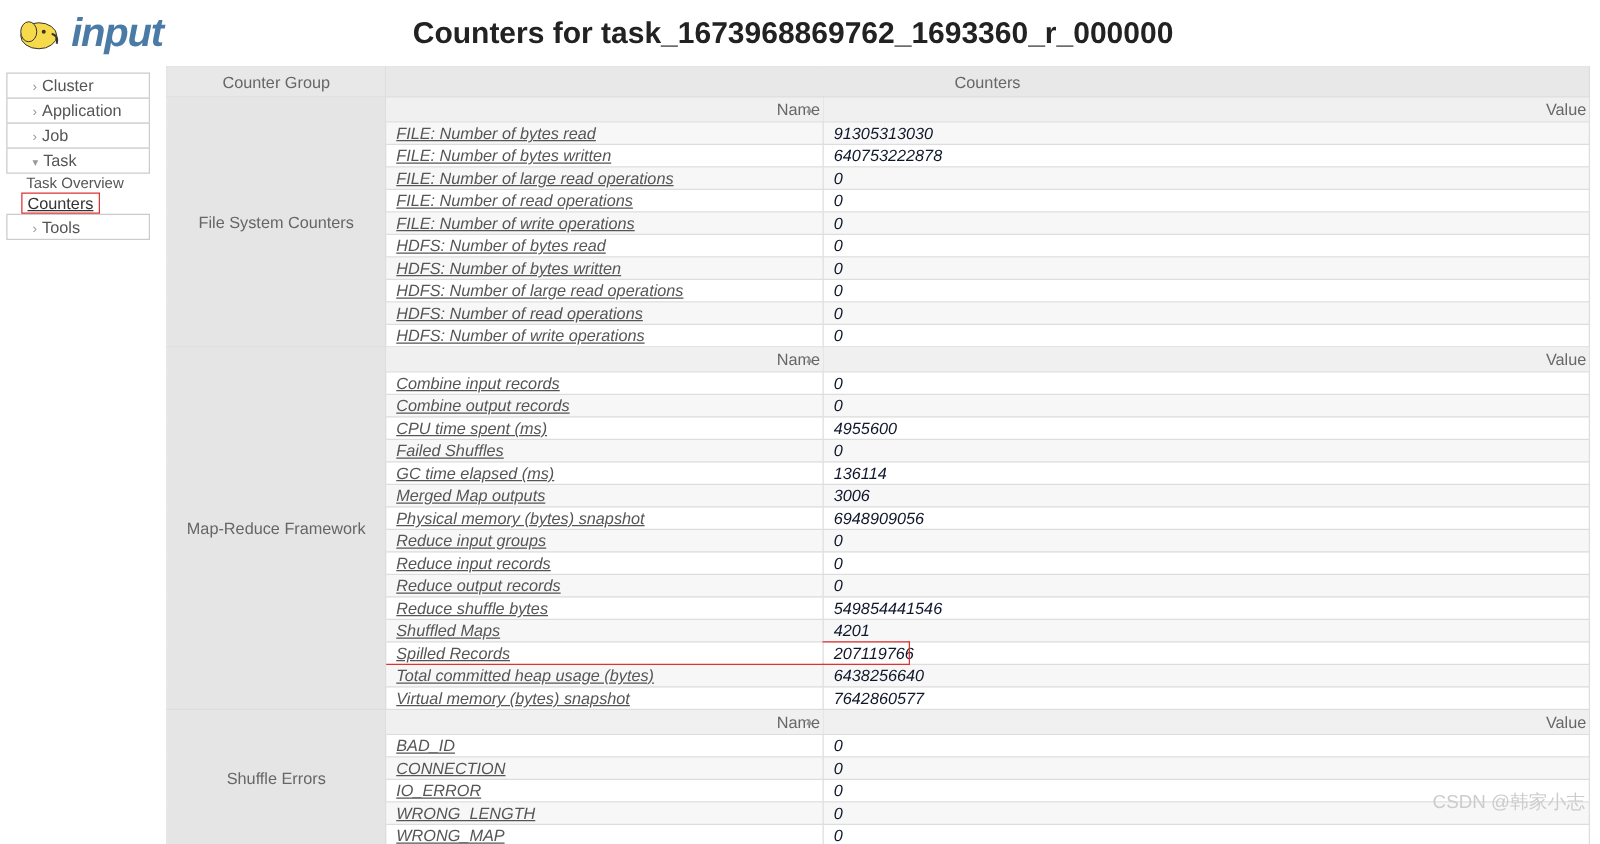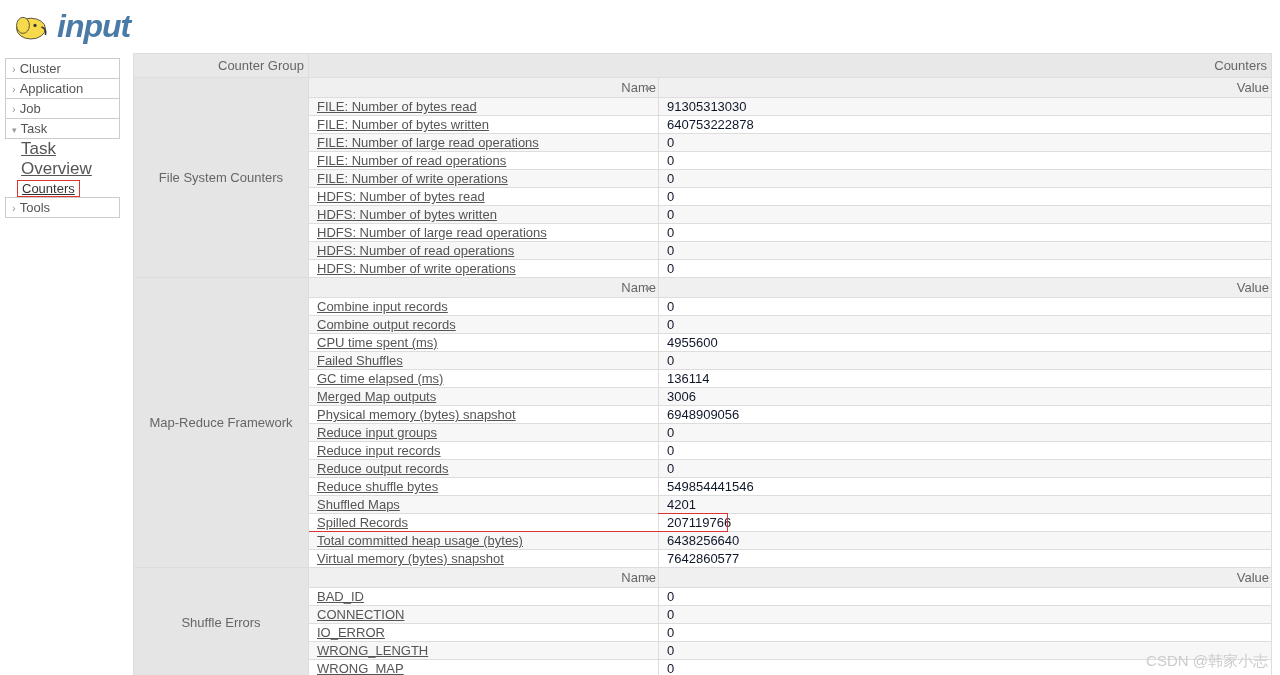--- a/index.html
+++ b/index.html
@@ -3,51 +3,52 @@
   <meta charset="utf-8">
   <style>
     * { margin: 0; padding: 0; box-sizing: border-box; }
     body { font-family: Arial, sans-serif; font-size: 13px; color: #333; background: #fff; }
     .container { display: flex; }
     .header { display: flex; align-items: center; padding: 8px 0; }
     .logo { display: flex; align-items: center; margin-left: 10px; }
     .logo-text { font-size: 32px; font-weight: bold; font-style: italic; color: #4a7ba6; letter-spacing: -1px; margin-left: 5px; }
     .page-title { font-size: 24px; font-weight: bold; color: #222; margin-left: 200px; }
     .sidebar { width: 125px; padding: 5px 5px; }
-    .nav-item { padding: 2px 6px; border: 1px solid #ccc; background: #fff; margin-bottom: -1px; cursor: pointer; color: #555; font-size: 13px; }
+    .nav-item { padding: 2px 20px; border: 1px solid #ccc; background: #fff; margin-bottom: -1px; cursor: pointer; color: #555; font-size: 13px; }
     .nav-item::before { content: "›"; color: #999; margin-right: 4px; font-size: 11px; }
     .nav-item.expanded::before { content: "▾"; font-size: 9px; }
-    .nav-sub { padding: 1px 4px 1px 16px; color: #555; cursor: pointer; text-decoration: underline; font-size: 17px; }
+    .nav-sub { padding: 1px 4px 1px 16px; color: #555; cursor: pointer; font-size: 12px; }
     .content { flex: 1; padding: 0 8px; }
     .main-table { width: 100%; border-collapse: collapse; }
     .main-table th, .main-table td { border: 1px solid #ddd; }
-    .group-header { background: #e8e8e8; text-align: right; color: #666; padding: 4px; font-weight: normal; font-size: 13px; }
+    .group-header { background: #e8e8e8; text-align: center; color: #666; padding: 4px; font-weight: normal; font-size: 13px; }
     .sub-header { background: #f0f0f0; text-align: right; color: #666; padding: 2px; font-weight: normal; font-size: 13px; position: relative; }
     .sort-icon { position: absolute; right: 8px; top: 3px; color: #999; font-size: 10px; }
     .group-cell { background: #e5e5e5; text-align: center; color: #666; vertical-align: middle; font-size: 13px; padding: 4px; }
-    .data-row td { padding: 1px 8px; font-size: 13px; }
+    .data-row td { padding: 1px 8px; font-size: 13px; font-style: italic; }
     .data-row:nth-child(even) { background: #f7f7f7; }
     .counter-link { color: #555; text-decoration: underline; cursor: pointer; }
     .value-cell { color: #0f172a; }
-    .watermark { position: fixed; bottom: 4px; right: 12px; color: #ccc; font-size: 15px; }
+    .watermark { position: fixed; bottom: 24px; right: 12px; color: #ccc; font-size: 15px; }
     .elephant { width: 42px; height: 32px; }
   </style>
 </head>
 <body>
 
 <div class="header">
   <div class="logo">
     <svg class="elephant" viewBox="0 0 50 40">
       <ellipse cx="25" cy="22" rx="18" ry="13" fill="#f7d94c" stroke="#333" stroke-width="1"></ellipse>
       <ellipse cx="15" cy="18" rx="8" ry="10" fill="#f7d94c" stroke="#333" stroke-width="1"></ellipse>
       <circle cx="30" cy="18" r="2" fill="#333"></circle>
       <path d="M 38 20 Q 45 22 43 30" fill="none" stroke="#333" stroke-width="2"></path>
     </svg>
     <span class="logo-text">input</span>
   </div>
+  <h1 class="page-title">Counters for task_1673968869762_1693360_r_000000</h1>
 </div>
 
 <div class="container">
   <div class="sidebar">
     <div id="sidebar-items"><div class="nav-item">Cluster</div><div class="nav-item">Application</div><div class="nav-item">Job</div><div class="nav-item expanded">Task</div><div class="nav-sub">Task Overview</div><div style="border: 1.5px solid rgb(221, 51, 51); display: inline-block; margin-left: 12px; padding: 0px 4px;"><span style="text-decoration: underline;">Counters</span></div><br><div class="nav-item">Tools</div></div>
   </div>
   <div class="content">
     <table class="main-table">
       <thead>
         <tr>

